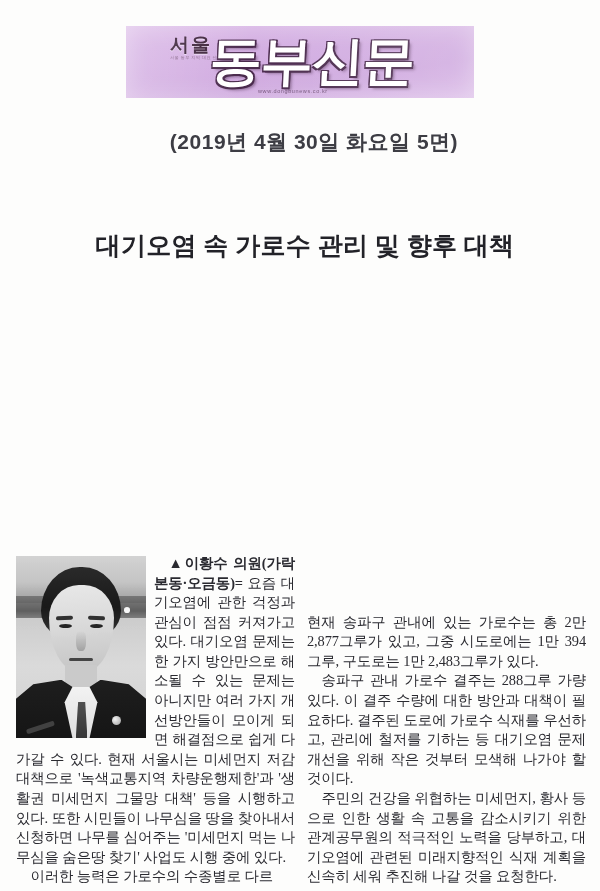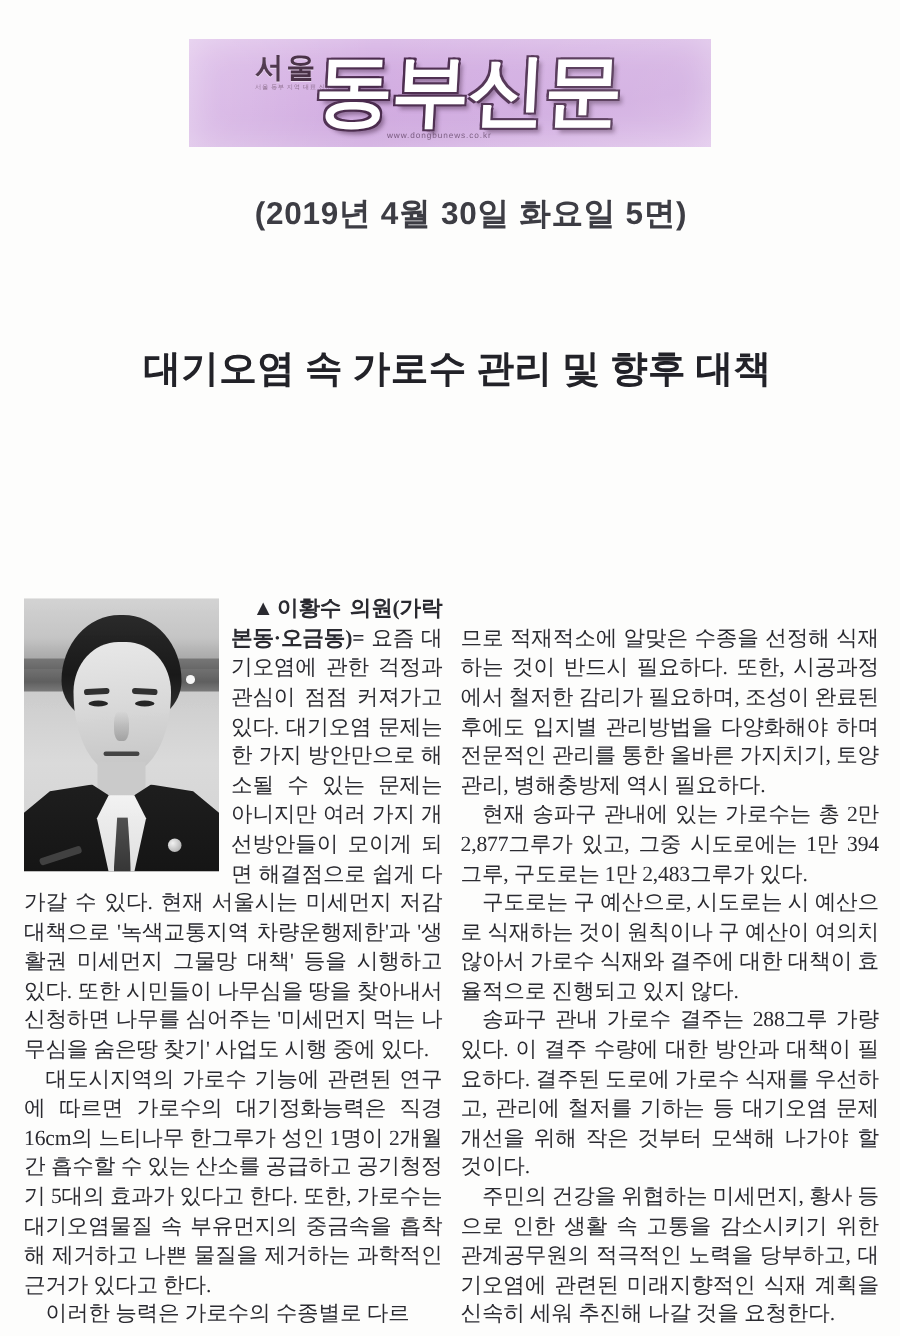--- a/index.html
+++ b/index.html
@@ -342,26 +342,23 @@
         <div class="mouth"></div>
         <div class="neck"></div>
         <div class="suit"></div>
         <div class="shirt"></div>
         <div class="tie"></div>
         <div class="badge"></div>
         <div class="mic"></div>
         <div class="hl-dot"></div>
       </div>
       <p class="lead byline-para"><span class="byline">▲이황수 의원(가락본동·오금동)=</span> 요즘 대기오염에 관한 걱정과 관심이 점점 커져가고 있다. 대기오염 문제는 한 가지 방안만으로 해소될 수 있는 문제는 아니지만 여러 가지 개선방안들이 모이게 되면 해결점으로 쉽게 다가갈 수 있다. 현재 서울시는 미세먼지 저감 대책으로 '녹색교통지역 차량운행제한'과 '생활권 미세먼지 그물망 대책' 등을 시행하고 있다. 또한 시민들이 나무심을 땅을 찾아내서 신청하면 나무를 심어주는 '미세먼지 먹는 나무심을 숨은땅 찾기' 사업도 시행 중에 있다.</p>
-      <p>대도시지역의 가로수 기능에 관련된 연구에 따르면 가로수의 대기정화능력은 직경 16cm의 느티나무 한그루가 성인 1명이 2개월간 흡수할 수 있는 산소를 공급하고 공기청정기 5대의 효과가 있다고 한다. 또한, 가로수는 대기오염물질 속 부유먼지의 중금속을 흡착해 제거하고 나쁜 물질을 제거하는 과학적인 근거가 있다고 한다.</p>
       <p>이러한 능력은 가로수의 수종별로 다르</p>
     </div>
 
     <div class="col">
-      <p>므로 적재적소에 알맞은 수종을 선정해 식재하는 것이 반드시 필요하다. 또한, 시공과정에서 철저한 감리가 필요하며, 조성이 완료된 후에도 입지별 관리방법을 다양화해야 하며 전문적인 관리를 통한 올바른 가지치기, 토양관리, 병해충방제 역시 필요하다.</p>
       <p>현재 송파구 관내에 있는 가로수는 총 2만 2,877그루가 있고, 그중 시도로에는 1만 394그루, 구도로는 1만 2,483그루가 있다.</p>
-      <p>구도로는 구 예산으로, 시도로는 시 예산으로 식재하는 것이 원칙이나 구 예산이 여의치 않아서 가로수 식재와 결주에 대한 대책이 효율적으로 진행되고 있지 않다.</p>
       <p>송파구 관내 가로수 결주는 288그루 가량 있다. 이 결주 수량에 대한 방안과 대책이 필요하다. 결주된 도로에 가로수 식재를 우선하고, 관리에 철저를 기하는 등 대기오염 문제 개선을 위해 작은 것부터 모색해 나가야 할 것이다.</p>
       <p>주민의 건강을 위협하는 미세먼지, 황사 등으로 인한 생활 속 고통을 감소시키기 위한 관계공무원의 적극적인 노력을 당부하고, 대기오염에 관련된 미래지향적인 식재 계획을 신속히 세워 추진해 나갈 것을 요청한다.</p>
     </div>
 
   </div>
 </div>
 
 </body></html>

